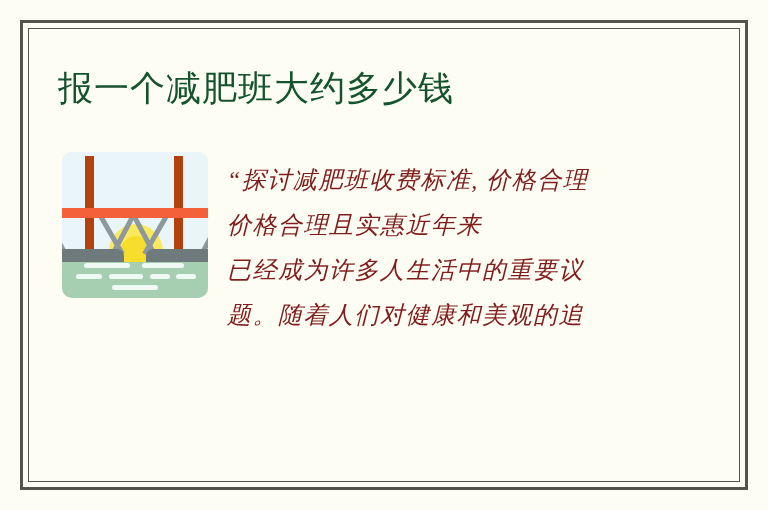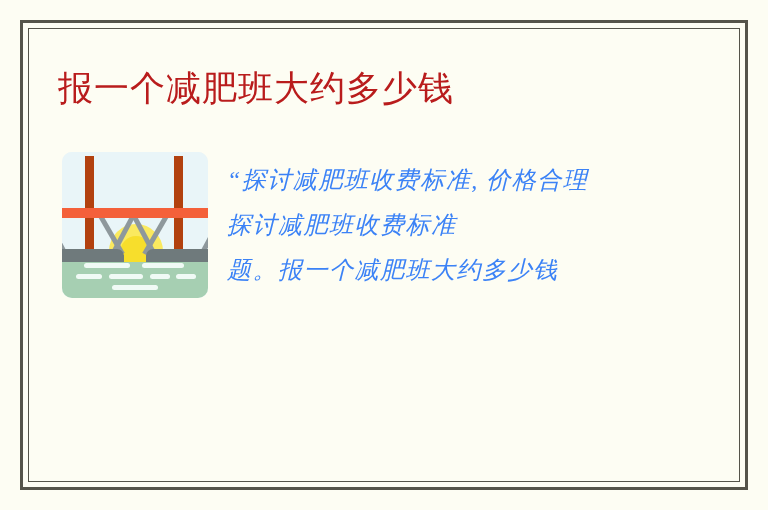--- a/index.html
+++ b/index.html
@@ -45,21 +45,21 @@
   }
 
   
   .title {
     position: absolute;
     left: 58px;
     top: 64px;
     font-size: 35px;
     line-height: 48px;
     letter-spacing: 1px;
-    color: #b91c1c;
+    color: #14532d;
     font-family: "Liberation Sans", "DejaVu Sans", sans-serif;
     font-weight: 400;
     white-space: nowrap;
   }
 
   
   .content {
     position: absolute;
     left: 62px;
     top: 152px;
@@ -153,21 +153,21 @@
 
   
   .body-text {
     position: absolute;
     left: 165px;
     top: 6px;
     width: 440px;
     font-family: "Liberation Serif", "DejaVu Serif", serif;
     font-size: 24px;
     line-height: 45px;
-    color: #3b82f6;
+    color: #7f1d1d;
     font-style: italic;
     letter-spacing: 1.5px;
   }
   .line {
     position: relative;
     height: 45px;
     white-space: nowrap;
   }
   
   .line-overlap {
@@ -227,20 +227,21 @@
       <div class="wave wave-b"></div>
       <div class="wave wave-c"></div>
       <div class="wave wave-d"></div>
       <div class="wave wave-e"></div>
     </div>
 
     <div class="body-text">
       <div class="line">“探讨减肥班收费标准, 价格合理</div>
 
       <div class="line-overlap">
-        <span class="under">探讨减肥班收费标准</span>
+        <span class="under">价格合理且实惠近年来</span>
       </div>
 
-      <div class="line">题。报一个减肥班大约多少钱</div>
+      <div class="line">已经成为许多人生活中的重要议</div>
+      <div class="line">题。随着人们对健康和美观的追</div>
     </div>
 
   </div>
 </div>
 
 </body></html>

